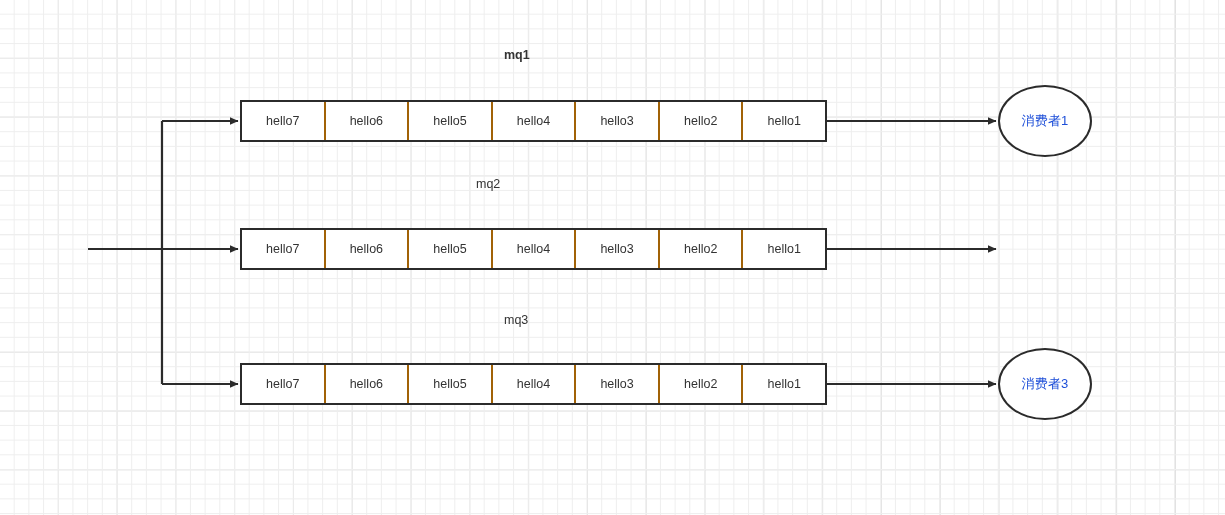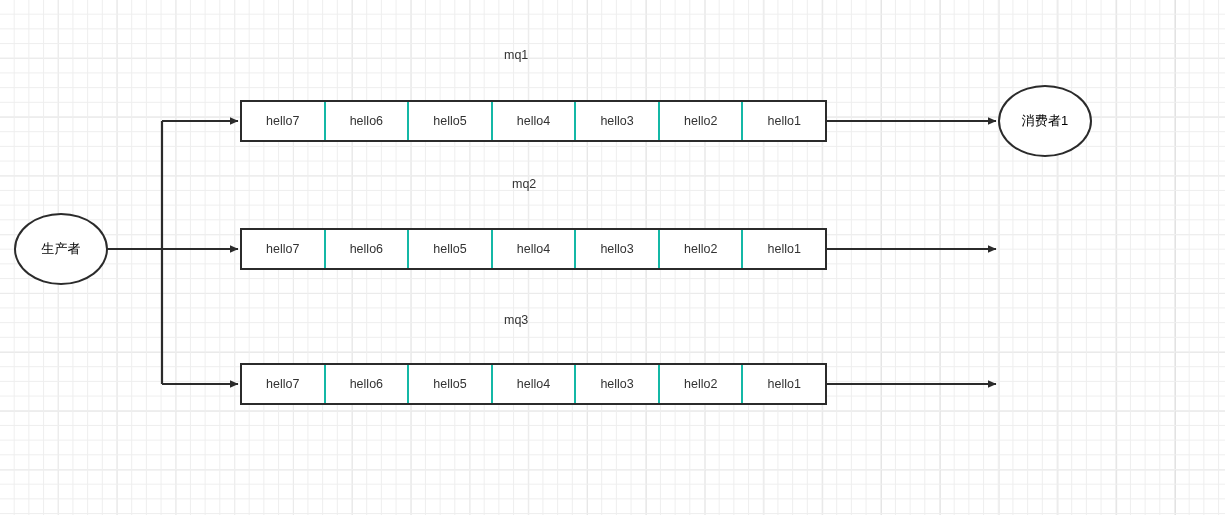--- a/index.html
+++ b/index.html
@@ -36,35 +36,35 @@
     position: absolute;
     width: 94px;
     height: 72px;
     border: 2px solid #2b2b2b;
     border-radius: 50%;
     background: #ffffff;
     box-sizing: border-box;
     display: flex;
     align-items: center;
     justify-content: center;
-    color: #000000;
+    color: #1d4ed8;
     font-size: 13px;
     letter-spacing: 0.2px;
   }
   .queue {
     position: absolute;
     height: 42px;
     display: flex;
     border: 2px solid #2b2b2b;
     background: #ffffff;
     box-sizing: border-box;
   }
   .queue-cell {
     flex: 1 1 0;
-    border-right: 2px solid #14b8a6;
+    border-right: 2px solid #a16207;
     display: flex;
     align-items: center;
     justify-content: center;
     color: #333333;
     font-size: 12.5px;
     box-sizing: border-box;
   }
   .queue-cell:last-child {
     border-right: none;
     text-align: right;
@@ -96,26 +96,23 @@
 
     <path d="M162,384 L238,384" stroke="#2b2b2b" stroke-width="2.2" fill="none" marker-end="url(#arrow)"></path>
 
     <path d="M827,121 L996,121" stroke="#2b2b2b" stroke-width="2.2" fill="none" marker-end="url(#arrow)"></path>
 
     <path d="M827,249 L996,249" stroke="#2b2b2b" stroke-width="2.2" fill="none" marker-end="url(#arrow)"></path>
 
     <path d="M827,384 L996,384" stroke="#2b2b2b" stroke-width="2.2" fill="none" marker-end="url(#arrow)"></path>
   </svg>
 
-  <div class="node-circle" style="left:14px; top:213px;">
-    <span>生产者</span>
-  </div>
 
-  <div class="queue-label" style="left:504px; top:48px;">mq1</div>
-  <div class="queue-label" style="left:512px; top:177px;">mq2</div>
+  <div class="queue-label" style="left:504px; top:48px;font-weight:bold;">mq1</div>
+  <div class="queue-label" style="left:476px; top:177px;">mq2</div>
   <div class="queue-label" style="left:504px; top:313px;">mq3</div>
 
   <div class="queue" style="left:240px; top:100px; width:587px;">
     <div class="queue-cell">hello7</div>
     <div class="queue-cell">hello6</div>
     <div class="queue-cell">hello5</div>
     <div class="queue-cell">hello4</div>
     <div class="queue-cell">hello3</div>
     <div class="queue-cell">hello2</div>
     <div class="queue-cell">hello1</div>
@@ -137,14 +134,17 @@
     <div class="queue-cell">hello5</div>
     <div class="queue-cell">hello4</div>
     <div class="queue-cell">hello3</div>
     <div class="queue-cell">hello2</div>
     <div class="queue-cell">hello1</div>
   </div>
 
   <div class="node-circle" style="left:998px; top:85px;">
     <span>消费者1</span>
   </div>
+  <div class="node-circle" style="left:998px; top:348px;">
+    <span>消费者3</span>
+  </div>
 
 </div>
 
 </body></html>

